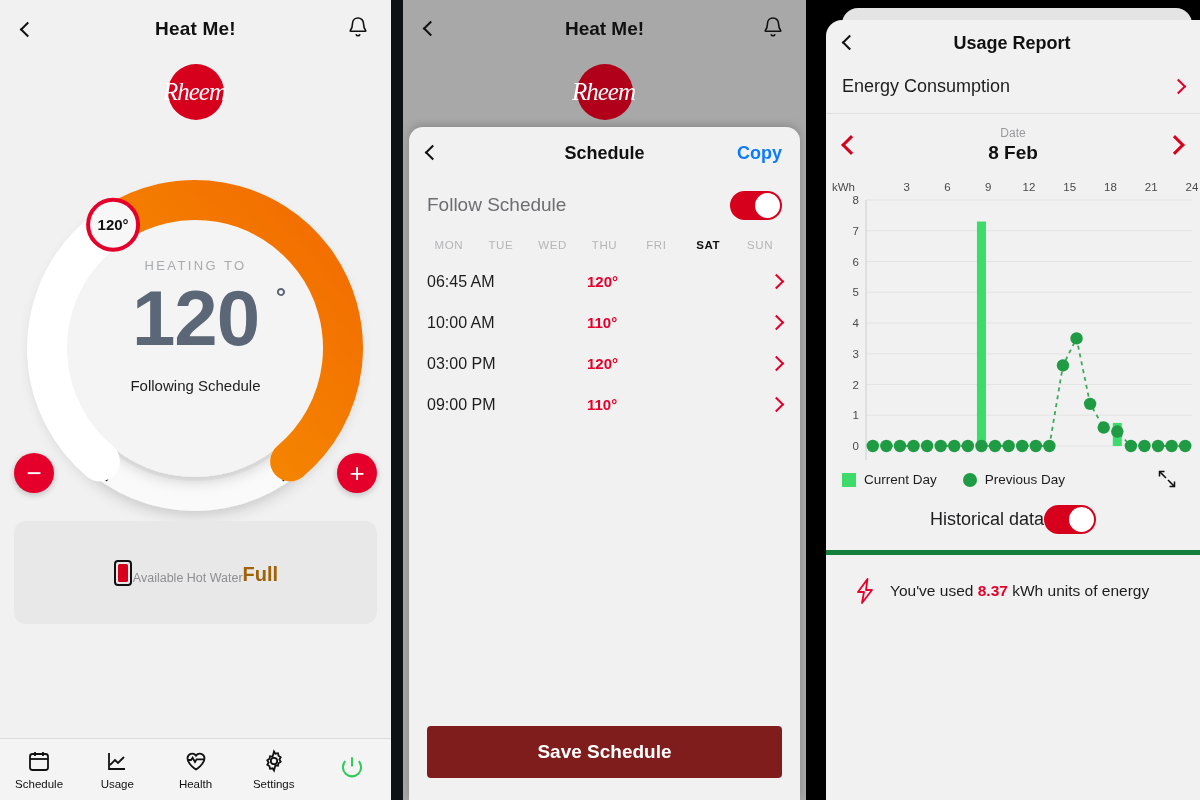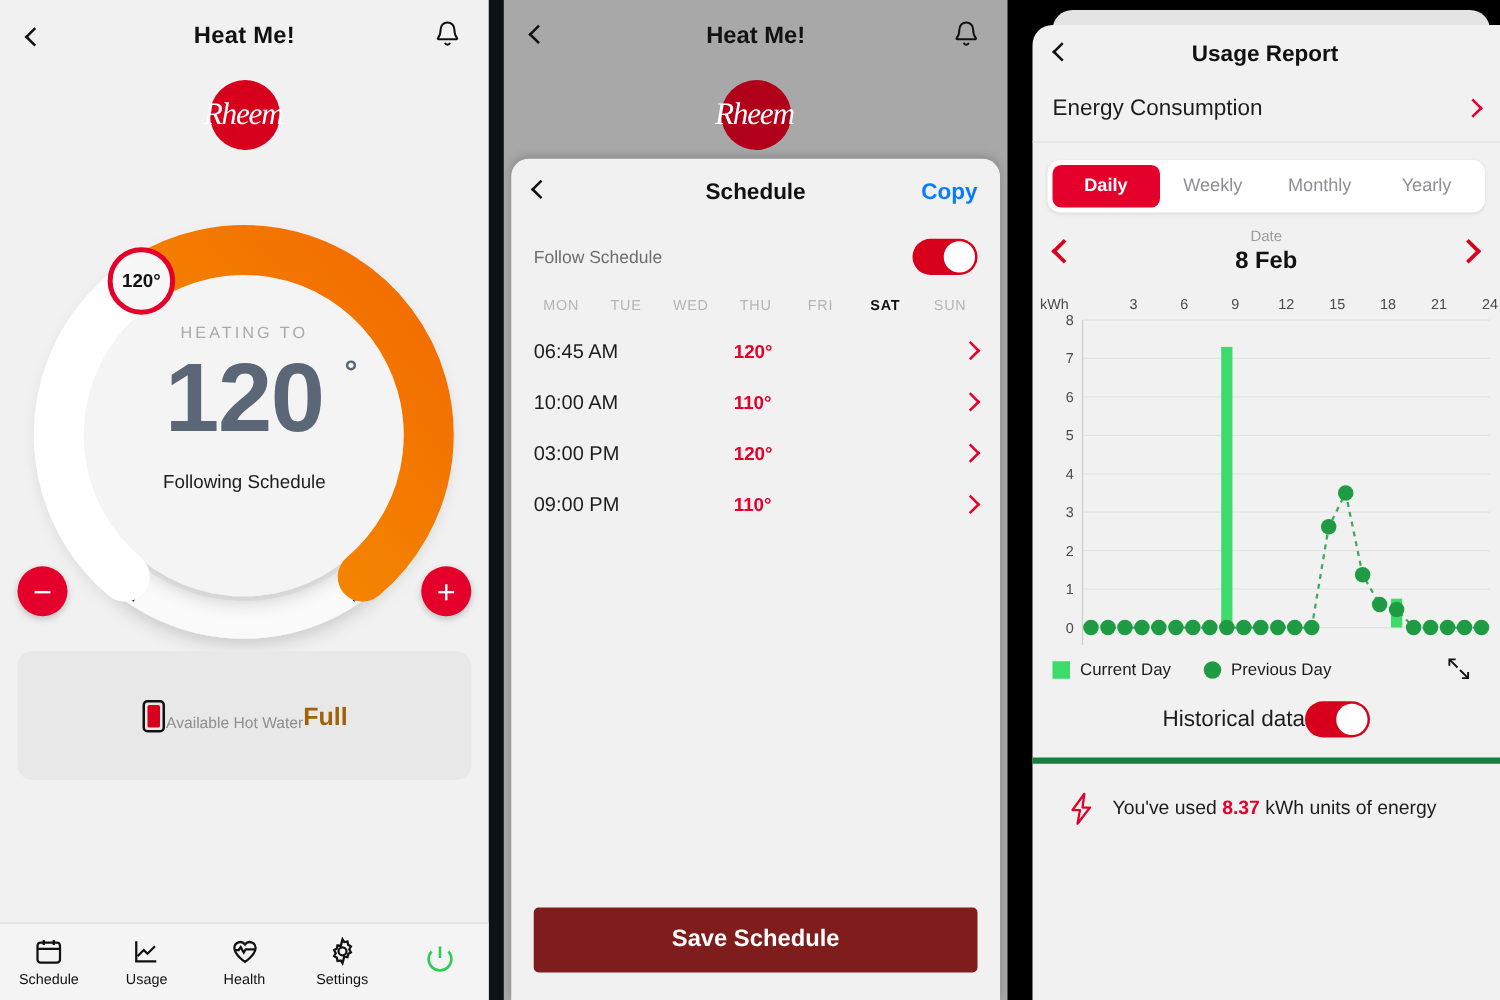--- a/index.html
+++ b/index.html
@@ -114,21 +114,21 @@
   }
   .copy-btn {
     position: absolute; right: 18px; font-size: 18px; font-weight: bold;
     color: #0a7bff; cursor: pointer; background:none; border:none;
     font-family: "Liberation Sans", sans-serif;
   }
   .follow-row {
     height: 52px; display: flex; align-items: center; justify-content: space-between;
     padding: 0 18px;
   }
-  .follow-row .lbl { font-size: 14px; color: #6d6d72; }
+  .follow-row .lbl { font-size: 19px; color: #6d6d72; }
   .toggle {
     width: 52px; height: 29px; border-radius: 15px; background: #d6001c;
     position: relative; cursor: pointer;
   }
   .toggle .knob {
     position: absolute; right: 2px; top: 2px; width: 25px; height: 25px;
     border-radius: 50%; background: #fff;
   }
   .daybar {
     display: flex; padding: 8px 14px 10px; 
@@ -511,26 +511,20 @@
           <span class="chev left"></span>
         </div>
         <div class="title">Usage Report</div>
       </div>
 
       <div class="energy-row">
         <div class="lbl">Energy Consumption</div>
         <span class="arrow-r"></span>
       </div>
 
-      <div class="seg-wrap" id="segwrap">
-          <div class="seg active">Daily</div>
-          <div class="seg">Weekly</div>
-          <div class="seg">Monthly</div>
-          <div class="seg">Yearly</div>
-        </div>
 
       <div class="date-row">
         <div class="nav-arrow l"></div>
         <div class="date-center">
           <div class="date-lbl">Date</div>
           <div class="date-val">8 Feb</div>
         </div>
         <div class="nav-arrow r"></div>
       </div>
 

